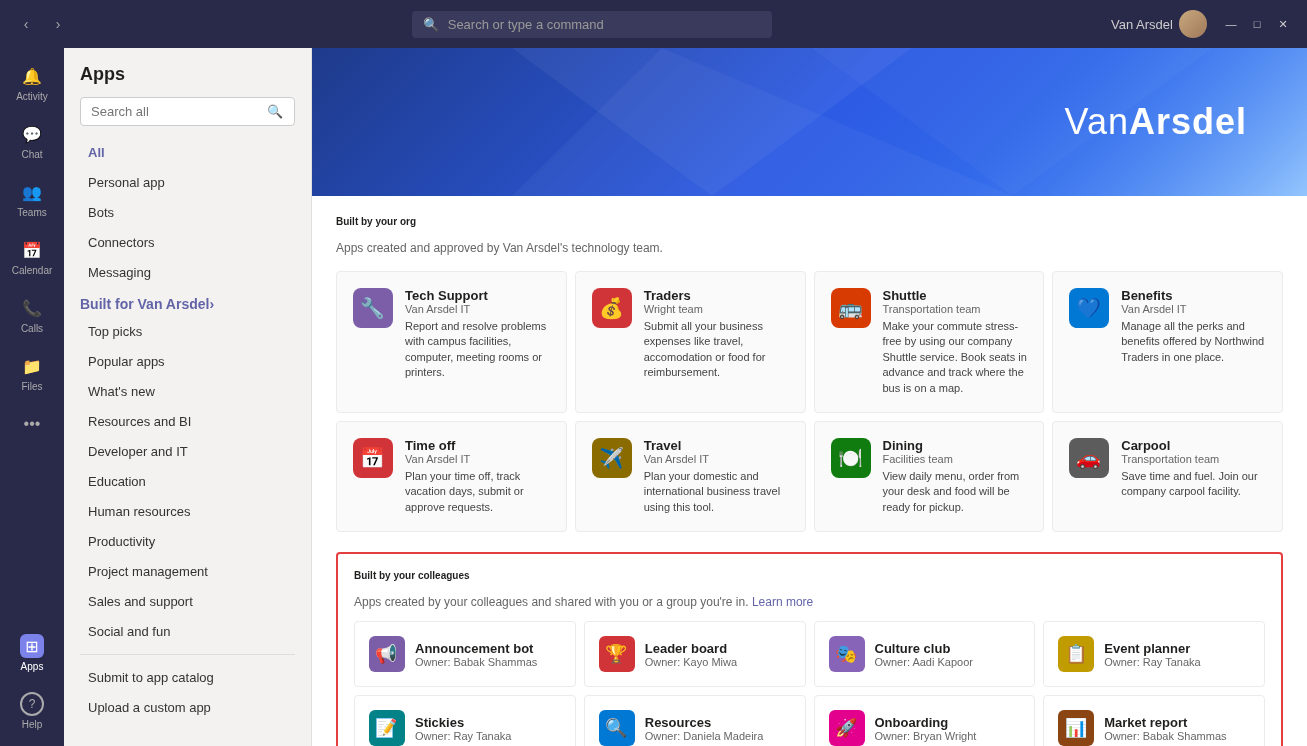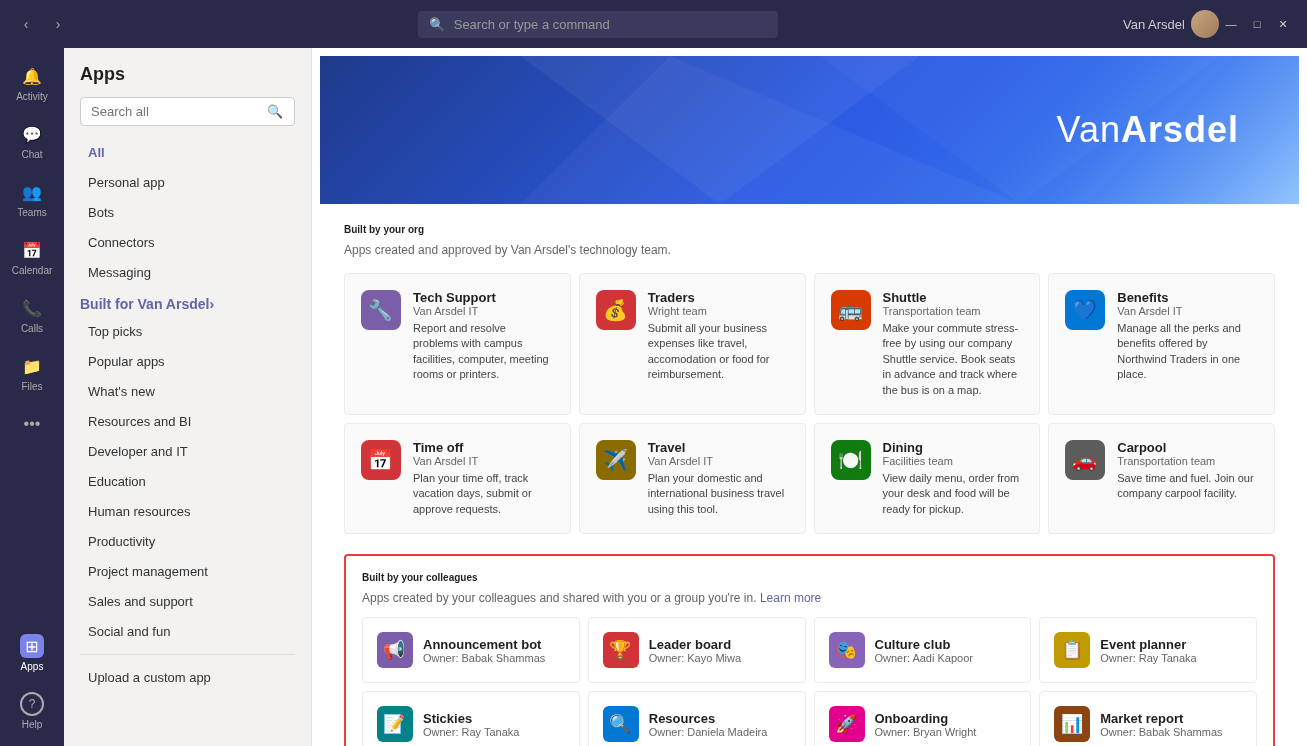--- a/index.html
+++ b/index.html
@@ -26,21 +26,21 @@
       display: flex; align-items: center;
       background: #3a3b5c; border-radius: 4px;
       padding: 6px 12px; gap: 8px;
       width: 360px;
     }
     .search-bar input {
       background: none; border: none; outline: none;
       color: #ccc; font-size: 13px; width: 100%;
     }
     .search-bar input::placeholder { color: #999; }
-    .title-bar-right { display: flex; align-items: center; color: #ccc; font-size: 13px; }
+    .title-bar-right { display: flex; align-items: center; gap: 12px; color: #ccc; font-size: 13px; }
     .user-info { display: flex; align-items: center; gap: 6px; cursor: pointer; }
     .avatar-img { width: 28px; height: 28px; border-radius: 50%; background: linear-gradient(135deg, #c8a97e, #a0785a); }
     .window-controls { display: flex; gap: 2px; }
     .win-btn { background: none; border: none; color: #ccc; cursor: pointer; width: 24px; height: 24px; display: flex; align-items: center; justify-content: center; font-size: 11px; }
 
     
     .main-layout { display: flex; flex: 1; overflow: hidden; }
 
     
     .sidebar-icons {
@@ -98,21 +98,21 @@
       padding: 8px 16px 4px; font-size: 13px; font-weight: 600; color: #6264a7; cursor: pointer;
     }
     .nav-built-for span { font-size: 14px; }
     .nav-divider { border: none; border-top: 1px solid #ddd; margin: 8px 16px; }
 
     
     .main-content {
       flex: 1;
       overflow-y: auto;
       background: white;
-      padding: 8px;
+      padding: 0;
     }
 
     
     .banner {
       height: 148px;
       background: linear-gradient(135deg, #1e3a8a 0%, #2563eb 40%, #3b82f6 70%, #93c5fd 100%);
       position: relative;
       overflow: hidden;
       display: flex; align-items: center; justify-content: flex-end;
       padding-right: 60px;
@@ -126,21 +126,21 @@
     .banner-decoration {
       position: absolute; left: 0; top: 0; right: 0; bottom: 0;
       background: linear-gradient(135deg, #1e3a8a 0%, #2d5be3 50%, transparent 100%);
     }
 
     
     .content-area { padding: 20px 24px; }
 
     .section-header { margin-bottom: 16px; }
     .section-title { font-size: 10px; font-weight: 600; color: #201f1e; }
-    .section-subtitle { font-size: 12px; color: #666; margin-top: 8px; }
+    .section-subtitle { font-size: 12px; color: #666; margin-top: 14px; }
 
     
     .apps-grid {
       display: grid;
       grid-template-columns: repeat(4, 1fr);
       gap: 8px;
       margin-bottom: 20px;
     }
     .app-card {
       background: #fafafa; border: 1px solid #edebe9;
@@ -273,20 +273,21 @@
         <div class="nav-item">Resources and BI</div>
         <div class="nav-item">Developer and IT</div>
         <div class="nav-item">Education</div>
         <div class="nav-item">Human resources</div>
         <div class="nav-item">Productivity</div>
         <div class="nav-item">Project management</div>
         <div class="nav-item">Sales and support</div>
         <div class="nav-item">Social and fun</div>
       </div>
     <hr class="nav-divider">
+    <div class="nav-item">Submit to app catalog</div>
     <div class="nav-item">Upload a custom app</div>
   </div>
 
   <div class="main-content">
 
     <div class="banner">
       <div class="banner-decoration"></div>
       <div class="banner-text" style="position:relative;z-index:1;">
         <span>Van</span><strong>Arsdel</strong>
       </div>

